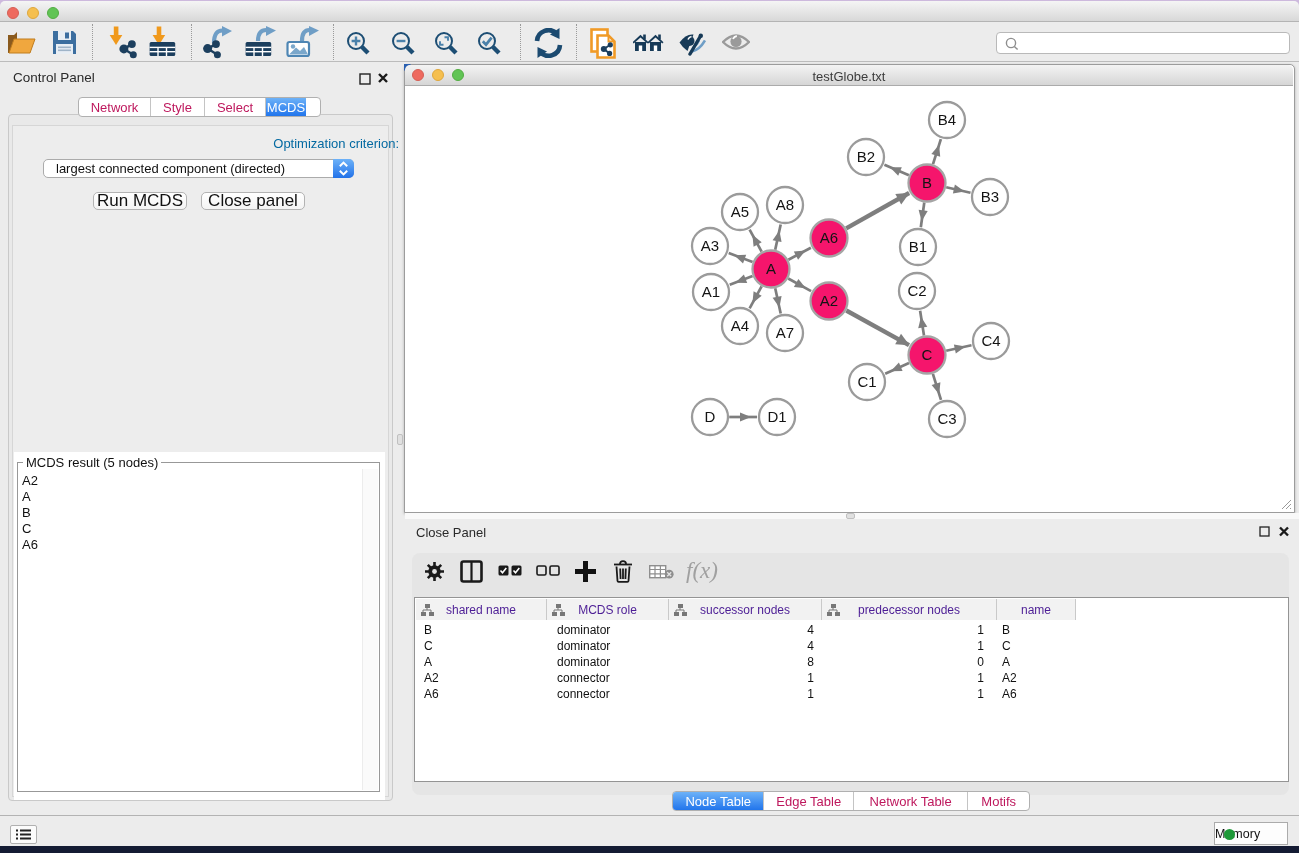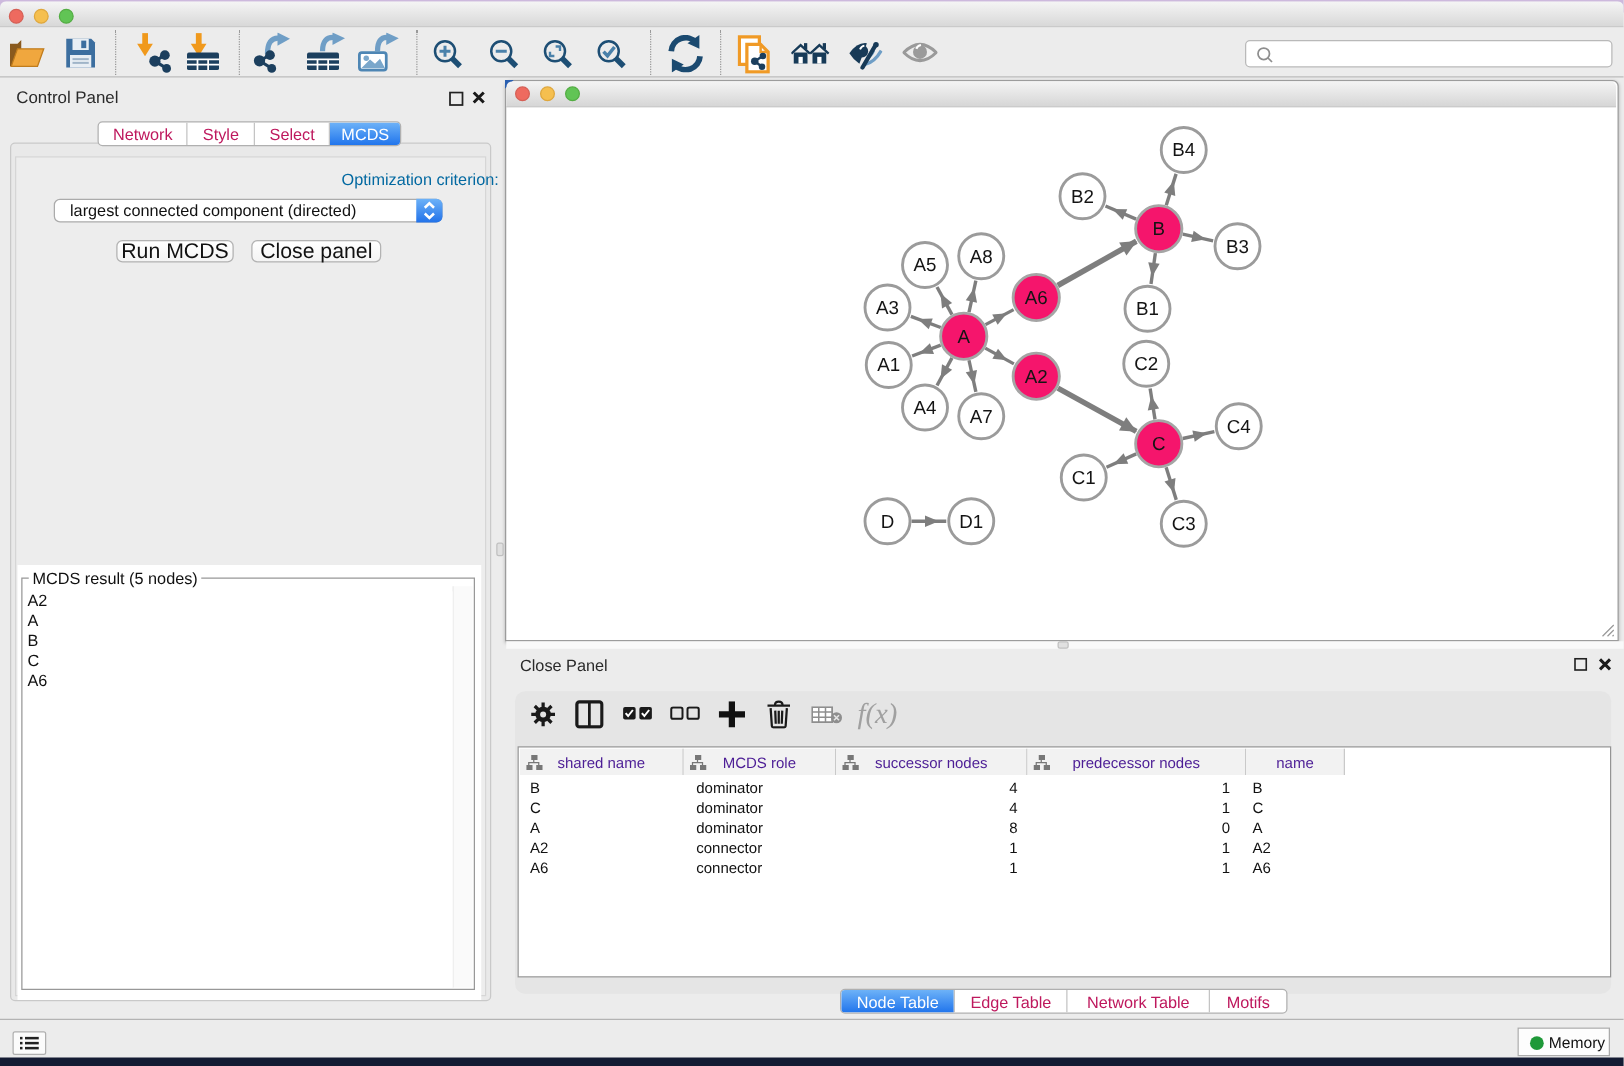--- a/index.html
+++ b/index.html
@@ -41,21 +41,21 @@
 
 #tp-title{left:416px;top:525px;font-size:13px;color:#2a2a2a}
 #tp-toolbar{left:412px;top:553px;width:877px;height:242px;background:#e5e5e5;border-radius:8px}
 #tbl{left:414px;top:597px;width:875px;height:185px;background:#fff;border:1px solid #949494}
 .th{top:1px;height:21px;background:#f2f2f2;border-right:1px solid #c9c9c9;display:flex;align-items:center;justify-content:center;font-size:12px;color:#4c1d95}
 .td{font-size:12px;color:#111;line-height:16px}
 #tp-tabs{left:672px;top:791px;width:358px;height:20px;z-index:5}
 
 #statusbar{left:0;top:815px;width:1299px;height:31px;background:#ececec;border-top:1px solid #b3b3b3}
 #sb-btn{left:10px;top:825px;width:27px;height:19px;background:#fbfbfb;border:1px solid #b0b0b0;border-radius:2px}
-#mem-btn{left:1214px;top:822px;width:74px;height:23px;background:#fdfdfd;border:1px solid #ababab;font-size:12.5px;color:#111;display:flex;align-items:center;padding-left:24px}
+#mem-btn{left:1214px;top:822px;width:74px;height:23px;background:#fdfdfd;border:1px solid #ababab;font-size:12.5px;color:#111;display:flex;align-items:center;}
 #mem-dot{left:9px;top:6px;width:11px;height:11px;border-radius:50%;background:#1f9939}
 #bottom-strip{left:0;top:846px;width:1299px;height:7px;background:#141b33}
 .nw{fill:#fff;stroke:#9b9b9b;stroke-width:2.3}
 .np{fill:#f5156c;stroke:#a5a5a5;stroke-width:2.3}
 .nl{font-family:"Liberation Sans",sans-serif;font-size:15px;fill:#141414;text-anchor:middle}
 </style></head>
 <body>
 <div class="abs" id="purpletop"></div>
 <div class="abs" id="titlebar">
   <span class="abs tl" style="left:7px;background:#ee6a5f;border:1px solid #d55f55"></span>
@@ -232,21 +232,21 @@
 <svg class="abs" style="left:359px;top:73px" width="30" height="12">
     <rect x="1" y="1" width="10" height="10" fill="none" stroke="#222" stroke-width="1.4"></rect>
     <path d="M20 1 L28 9 M28 1 L20 9" stroke="#1a1a1a" stroke-width="2.4"></path>
   </svg>
 <div class="abs" id="cp-outer"></div>
 <div class="abs" id="cp-inner"></div>
 <div class="abs seg" id="cp-tabs">
   <div style="width:72px">Network</div>
     <div style="width:54px">Style</div>
     <div style="width:61px">Select</div>
-    <div style="width:56px" class="sel">MCDS</div>
+    <div style="width:40px" class="sel">MCDS</div>
 </div>
 <div class="abs" id="opt-label">Optimization criterion:</div>
 <div class="abs" id="dropdown">largest connected component (directed)
   <div class="abs" id="dd-step"><svg width="21" height="19" viewBox="0 0 21 19">
         <path d="M6.8 7.2 L10.5 3.6 L14.2 7.2" fill="none" stroke="#fff" stroke-width="2"></path>
         <path d="M6.8 11.8 L10.5 15.4 L14.2 11.8" fill="none" stroke="#fff" stroke-width="2"></path>
       </svg></div>
 </div>
 <div class="abs btn" id="btn-run">Run MCDS</div>
 <div class="abs btn" id="btn-close">Close panel</div>
@@ -257,20 +257,21 @@
 <div class="abs" id="mcds-list">A2<br>A<br>B<br>C<br>A6</div>
 
 <div class="abs" id="nw">
     <svg class="abs" style="left:-1px;top:-1px" width="7" height="7">
       <path d="M0 0 H7 L0 7 Z" fill="#2a5fb0"></path>
     </svg>
   <div class="abs" id="nw-tb">
     <span class="abs tl" style="left:7px;background:#ee6a5f;border:1px solid #d55f55"></span>
     <span class="abs tl" style="left:27px;background:#f5bf4f;border:1px solid #dfa73c"></span>
     <span class="abs tl" style="left:47px;background:#61c455;border:1px solid #53ad43"></span>
+    <div class="abs" id="nw-title">testGlobe.txt</div>
   </div>
   <svg class="abs" style="left:1px;top:20px" width="888" height="424" id="graph">
   <line x1="355.6" y1="166.7" x2="343.6" y2="144.6" stroke="#7e7e7e" stroke-width="2.7"></line>
   <path d="M346.4 149.8 L355.7 157.3 L347.6 161.7 Z" fill="#7e7e7e"></path>
   <line x1="369.2" y1="164.8" x2="374.7" y2="139.5" stroke="#7e7e7e" stroke-width="2.7"></line>
   <path d="M373.4 145.4 L375.6 157.1 L366.6 155.2 Z" fill="#7e7e7e"></path>
   <line x1="346.6" y1="177.0" x2="322.7" y2="168.1" stroke="#7e7e7e" stroke-width="2.7"></line>
   <path d="M328.3 170.2 L340.2 169.7 L337.0 178.4 Z" fill="#7e7e7e"></path>
   <line x1="346.6" y1="191.1" x2="323.7" y2="199.8" stroke="#7e7e7e" stroke-width="2.7"></line>
   <path d="M329.3 197.7 L337.9 189.5 L341.2 198.1 Z" fill="#7e7e7e"></path>

